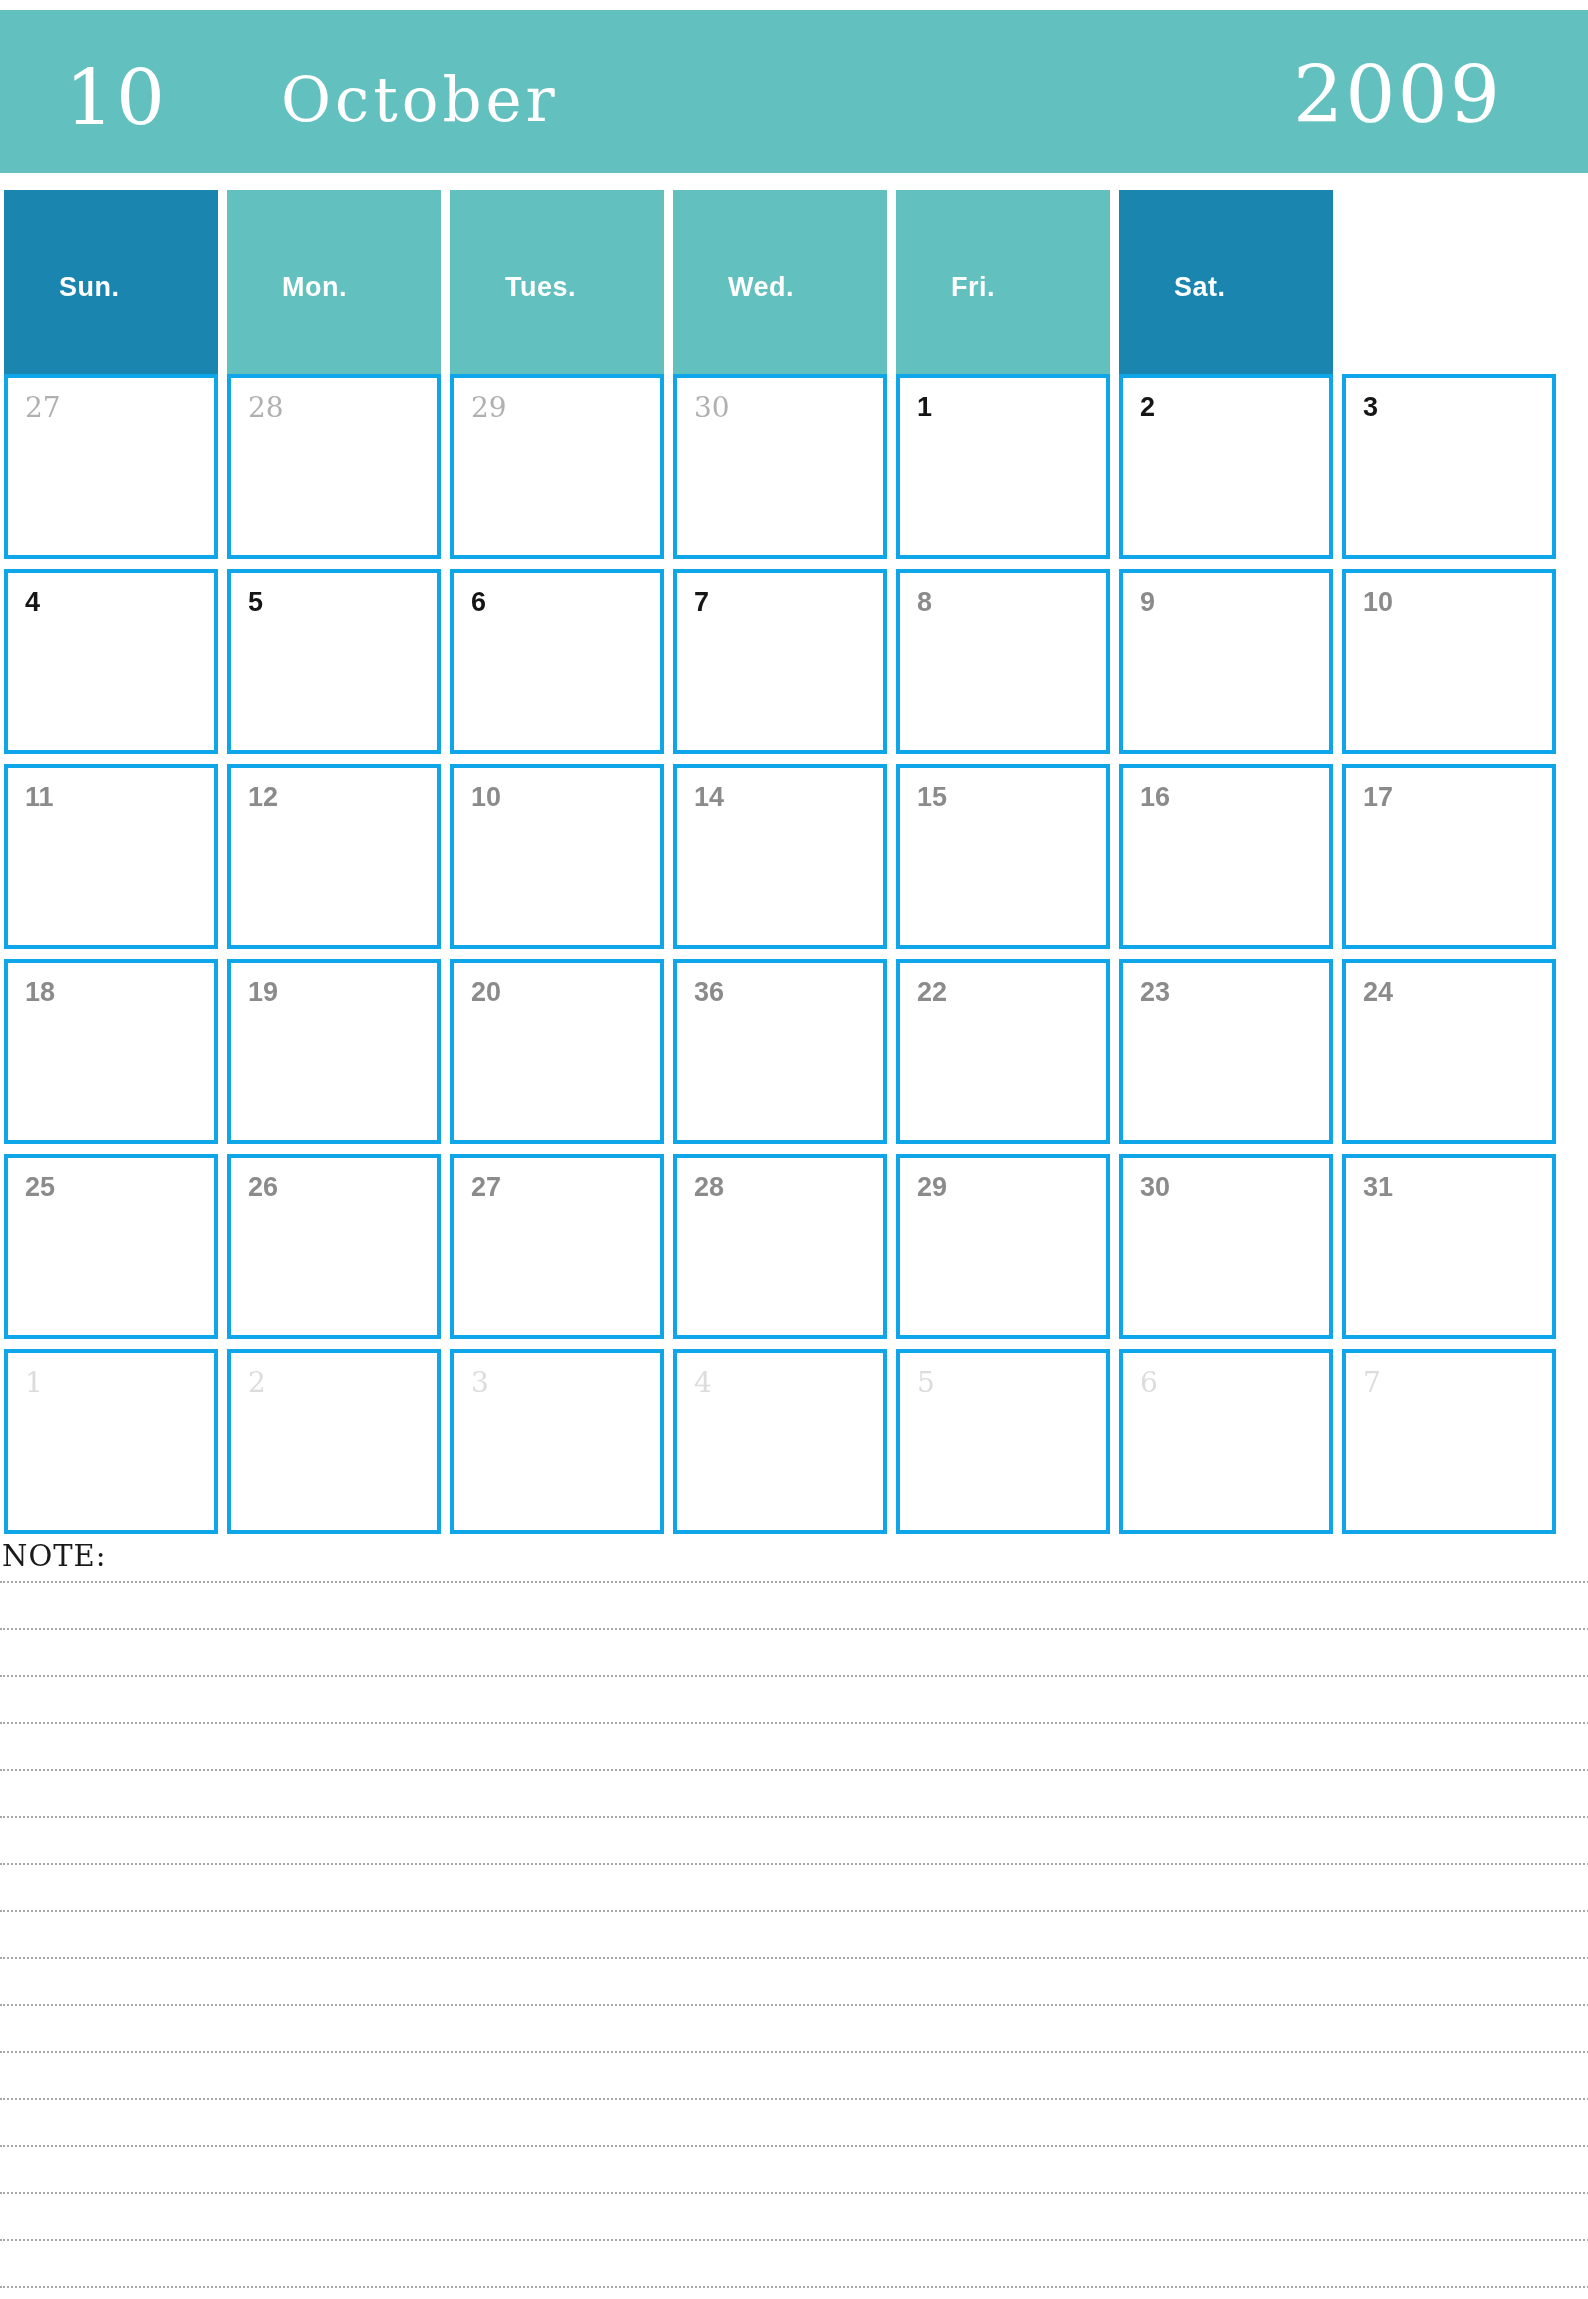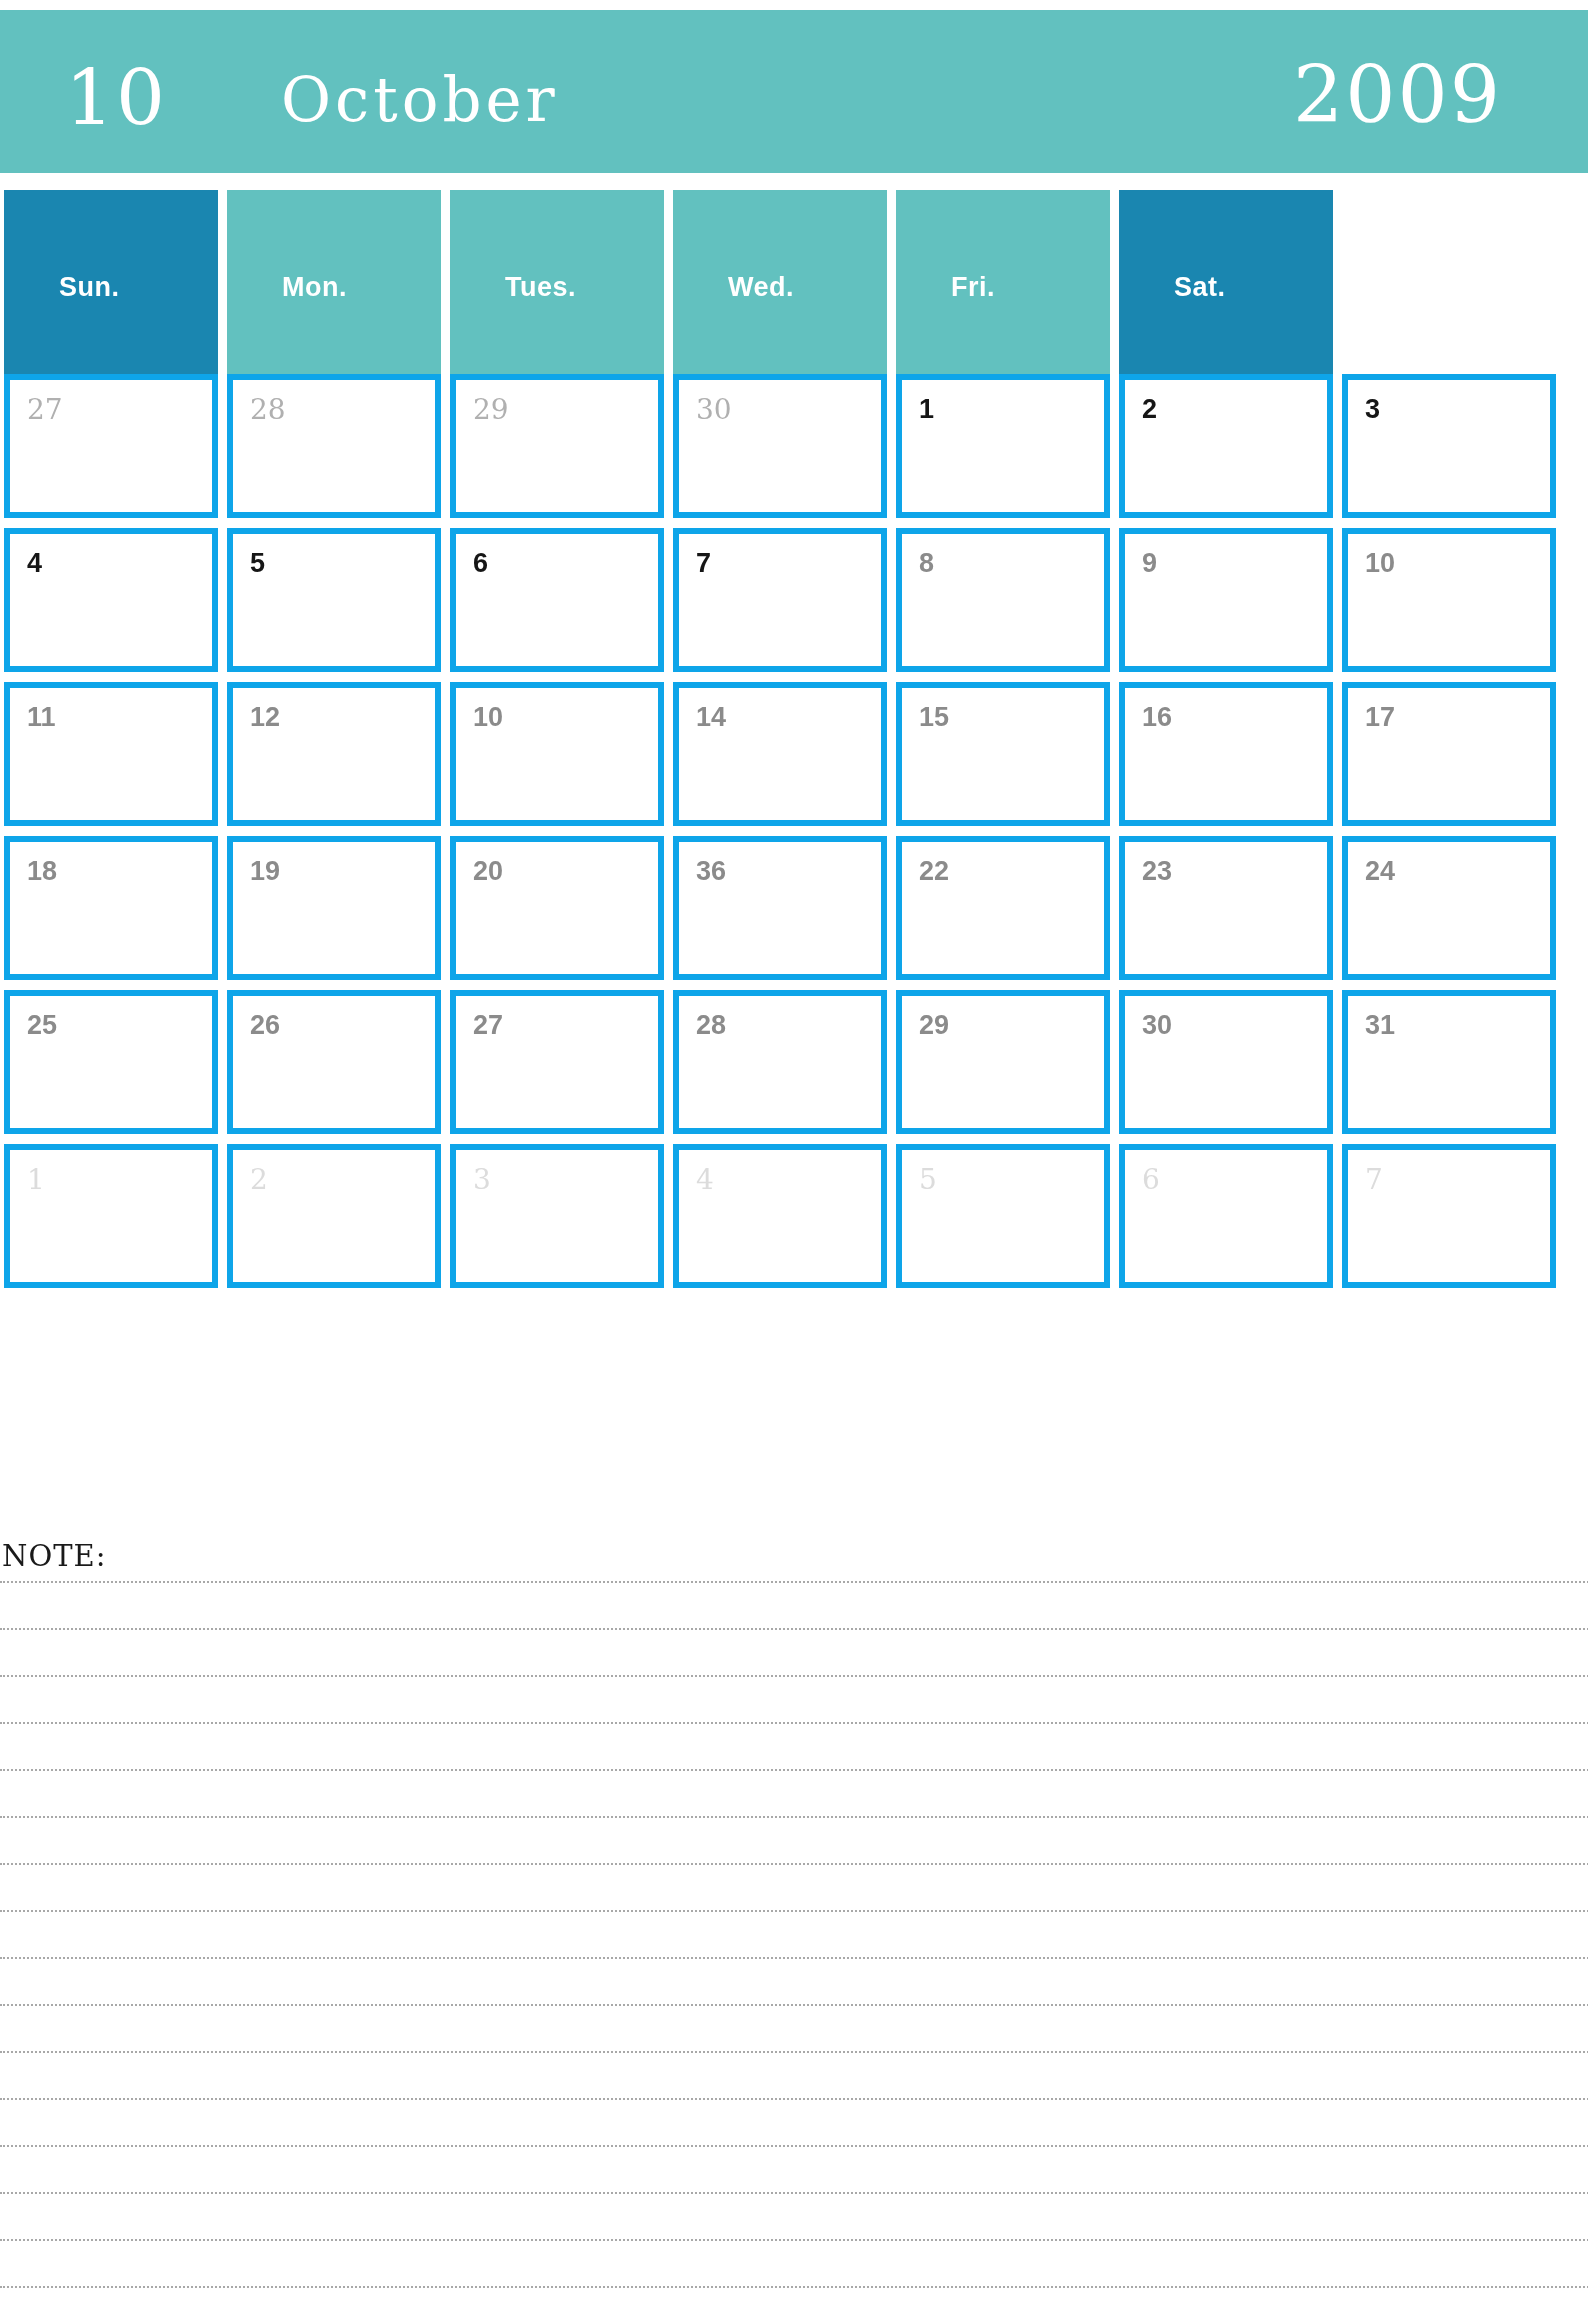--- a/index.html
+++ b/index.html
@@ -100,22 +100,22 @@
     top: 374px;
     width: 1581px;
   }
   .week-row {
     display: flex;
     gap: 9px;
     margin-bottom: 10px;
   }
   .day-cell {
     width: 214px;
-    height: 144px;
-    border: 6px solid #0ea5e9;
+    height: 185px;
+    border: 4px solid #0ea5e9;
     background: #ffffff;
     position: relative;
   }
   .day-num {
     position: absolute;
     left: 17px;
     top: 16px;
     font-size: 27px;
     line-height: 1;
   }

